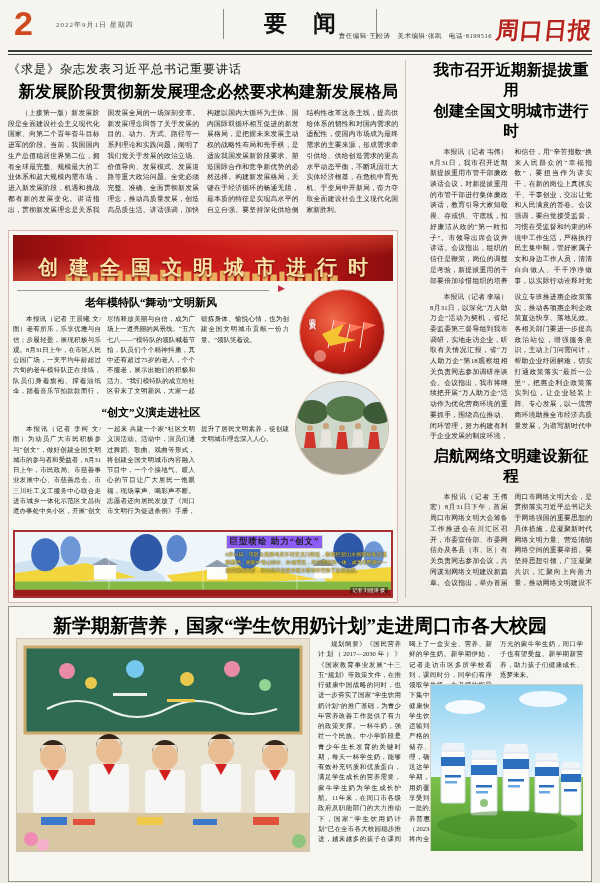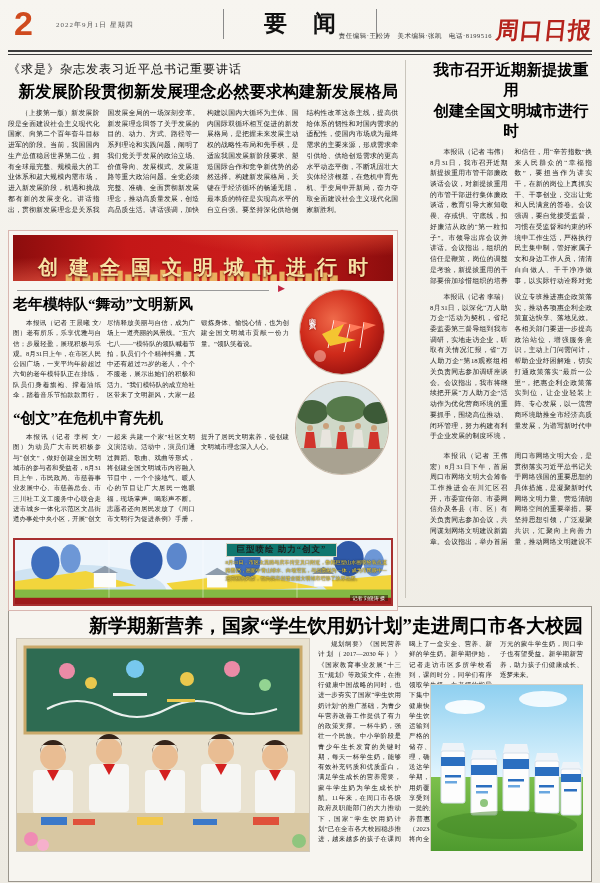--- a/index.html
+++ b/index.html
@@ -30,44 +30,44 @@
   .banner{position:relative;height:46px;overflow:hidden;display:flex;align-items:flex-end;justify-content:center;
     background:radial-gradient(ellipse at 15% 130%,#e85a45 0%,rgba(0,0,0,0) 45%),radial-gradient(ellipse at 85% -20%,#e0452f 0%,rgba(0,0,0,0) 40%),linear-gradient(90deg,#8c0d0d,#c41717 30%,#cb1b1b 65%,#8c0d0d)}
   .bannertext{position:relative;z-index:2;color:#f8e2a4;font-size:20px;font-weight:bold;letter-spacing:11px;padding-left:11px;text-shadow:0 1px 2px #5a0404}
   .skyline{position:absolute;bottom:0;left:50%;transform:translateX(-50%);width:75%;height:15px;opacity:.95}
   .civcontent{display:flex;gap:6px;margin-top:5px}
   .civleft{width:276px}
   .civright{width:94px;display:flex;flex-direction:column;align-items:center;gap:8px;padding-top:4px}
   .deco{position:relative;height:8px;margin:0 4px 1px}
   .dline{position:absolute;left:0;right:16px;top:4px;height:1px;background:#9a9a9a}
   .darrow{position:absolute;right:0;top:-2px;color:#c22744;font-size:9px;line-height:1}
-  .h2{font-size:15px;font-weight:bold;margin:1px 0 4px;color:#000}
+  .h2{text-align:center;font-size:11px;font-weight:bold;margin:1px 0 4px;color:#000}
   .sec1body{column-count:3;column-gap:6px;height:84px;font-size:6.5px}
   .sec2body{column-count:3;column-gap:6px;height:100px;font-size:6.5px}
   .mt{margin-top:7px}
   .circle{position:relative;border-radius:50%;overflow:hidden;box-shadow:0 0 0 1px #c9b9a9}
   .badge{width:84px;height:84px}
   .dancers{width:92px;height:92px}
   .badgelabel{position:absolute;left:7px;top:22px;writing-mode:vertical-rl;color:#fff;font-size:7px;letter-spacing:2px;text-shadow:0 0 2px #7a0808}
   .mural{position:relative;height:68px;margin-top:6px;border:2px solid #a83030;overflow:hidden;background:#eaf3fa}
   .mural svg{position:absolute;inset:0;width:100%;height:100%}
-  .muraltitle{position:absolute;left:56%;top:3px;background:#0f766e;border:1px solid #d8d2c2;color:#1d1d1d;font-weight:bold;font-size:8.5px;padding:0 10px;letter-spacing:1px}
+  .muraltitle{position:absolute;left:56%;top:3px;background:#8b5cf6;border:1px solid #d8d2c2;color:#1d1d1d;font-weight:bold;font-size:8.5px;padding:0 3px;letter-spacing:1px}
   .muralcap{position:absolute;left:56%;right:4px;top:19px;font-size:5px;line-height:1.55;color:#ffe34d;text-align:justify;text-shadow:0 0 2px #323232,0 0 1px #000}
   .muralcredit{position:absolute;right:3px;bottom:3px;font-size:5px;color:#fff;background:rgba(40,20,10,.55);padding:0 3px}
   
   .rh{text-align:center;font-size:15.5px;font-weight:bold;line-height:1.32;color:#000}
   .rbody2{column-count:2;column-gap:7px;margin-top:5px}
   .bodyA{height:140px}
   .bodyB{height:154px}
   .bodyC{height:100px}
   .spB{margin-top:9px}
   .spC{margin-top:9px}
   
   .bottombox{border:1px solid #9a958c;margin-top:8px;height:276px;padding:6px 8px;background:#f7f5f0}
-  .milkh{text-align:right;font-size:19px;font-weight:bold;color:#000}
+  .milkh{text-align:center;font-size:19px;font-weight:bold;color:#000}
   .byline{text-align:center;font-size:8px;color:#333;margin:4px 0 5px}
   .bcontent{display:flex;gap:9px;height:212px}
   .classphoto{width:292px;height:212px;flex:none;box-shadow:0 0 0 1px #cfc8ba}
   .classphoto svg{width:100%;height:100%;display:block}
   .milktextwrap{position:relative;flex:1;height:212px;overflow:hidden}
   .milkbody{column-count:3;column-gap:8px;height:212px;font-size:6.5px}
   .milkphoto{position:absolute;right:0;bottom:0;width:152px;height:166px;background:#fff;box-shadow:0 0 0 1px #d6d0c4}
   .milkphoto svg{width:100%;height:100%;display:block}
 </style>
 </head>
@@ -137,21 +137,21 @@
         </div>
 
         <div class="civcontent">
           <div class="civleft">
             <div class="deco">
               <span class="dline"></span>
               <span class="darrow">▶</span>
             </div>
             <h2 class="h2">老年模特队“舞动”文明新风</h2>
             <div class="body sec1body">本报讯（记者 王晨曦 文/图）老有所乐，乐享优雅与自信；步履轻盈，展现积极与乐观。8月31日上午，在市区人民公园广场，一支平均年龄超过六旬的老年模特队正在排练，队员们身着旗袍、撑着油纸伞，踏着音乐节拍款款而行，尽情释放美丽与自信，成为广场上一道亮丽的风景线。“五六七八——”模特队的领队喊着节拍，队员们个个精神抖擞，其中还有超过75岁的老人，个个不服老，展示出她们的积极和活力。“我们模特队的成立给社区带来了文明新风，大家一起锻炼身体、愉悦心情，也为创建全国文明城市贡献一份力量。”领队笑着说。</div>
-            <h2 class="h2 mt">“创文”在危机中育先机</h2>
+            <h2 class="h2 mt">“创文”义演走进社区</h2>
             <div class="body sec2body">本报讯（记者 李柯 文/图）为动员广大市民积极参与“创文”，做好创建全国文明城市的参与者和受益者，8月31日上午，市民政局、市慈善事业发展中心、市慈善总会、市三川社工义工服务中心联合走进市城乡一体化示范区文昌街道办事处中央小区，开展“创文一起来 共建一个家”社区文明义演活动。活动中，演员们通过舞蹈、歌曲、戏曲等形式，将创建全国文明城市内容融入节目中，一个个接地气、暖人心的节目让广大居民一饱眼福，现场掌声、喝彩声不断。志愿者还向居民发放了《周口市文明行为促进条例》手册，提升了居民文明素养，使创建文明城市理念深入人心。</div>
           </div>
 
           <div class="civright">
             <div class="circle badge">
               <svg viewBox="0 0 84 84">
                 <defs>
                   <radialGradient id="rg1" cx="40%" cy="35%" r="75%">
                     <stop offset="0%" stop-color="#ef6a4a"></stop>
                       <stop offset="55%" stop-color="#cf2a1a"></stop>
@@ -242,20 +242,21 @@
       </div>
     </div>
 
     <div class="rightcol">
       <h2 class="rh">我市召开近期新提拔重用</h2>
       <h2 class="rh">创建全国文明城市进行时</h2>
       <div class="body rbody2 bodyA">本报讯（记者 韦伟）8月31日，我市召开近期新提拔重用市管干部廉政谈话会议，对新提拔重用的市管干部进行集体廉政谈话，教育引导大家知敬畏、存戒惧、守底线，扣好廉洁从政的“第一粒扣子”。市领导出席会议并讲话。会议指出，组织的信任是鞭策，岗位的调整是考验，新提拔重用的干部要倍加珍惜组织的培养和信任，用“辛苦指数”换来人民群众的“幸福指数”，要担当作为讲实干，在新的岗位上真抓实干、干事创业，交出让党和人民满意的答卷。会议强调，要自觉接受监督，习惯在受监督和约束的环境中工作生活，严格执行民主集中制，管好家属子女和身边工作人员，清清白白做人、干干净净做事，以实际行动诠释对党忠诚，以优异成绩迎接党的二十大胜利召开。</div>
 
       <div class="body rbody2 bodyB">本报讯（记者 李瑞）8月31日，以深化“万人助万企”活动为契机，省纪委监委第三督导组到我市调研，实地走访企业，听取有关情况汇报，省“万人助万企”第18观察组相关负责同志参加调研座谈会。会议指出，我市将继续把开展“万人助万企”活动作为优化营商环境的重要抓手，围绕高位推动、闭环管理，努力构建有利于企业发展的制度环境，设立专班推进惠企政策落实，推动各项惠企利企政策直达快享、落地见效。各相关部门要进一步提高政治站位，增强服务意识，主动上门问需问计，帮助企业纾困解难，切实打通政策落实“最后一公里”，把惠企利企政策落实到位，让企业轻装上阵、专心发展，以一流营商环境助推全市经济高质量发展，为谱写新时代中原更加出彩绚丽篇章贡献力量。</div>
 
+      <h2 class="rh">启航网络文明建设新征程</h2>
       <div class="body rbody2 bodyC">本报讯（记者 王伟宏）8月31日下午，首届周口市网络文明大会筹备工作推进会在川汇区召开，市委宣传部、市委网信办及各县（市、区）有关负责同志参加会议，共同谋划网络文明建设新篇章。会议指出，举办首届周口市网络文明大会，是贯彻落实习近平总书记关于网络强国的重要思想的具体措施，是凝聚新时代网络文明力量、营造清朗网络空间的重要举措。要坚持思想引领，广泛凝聚共识，汇聚向上向善力量，推动网络文明建设不断取得新成效，启航网络文明建设新征程。</div>
     </div>
   </div>
 
   <div class="bottombox">
     <h2 class="milkh">新学期新营养，国家“学生饮用奶计划”走进周口市各大校园</h2>
     <div class="bcontent">
 
       <div class="classphoto">
         <svg viewBox="0 0 292 212">

